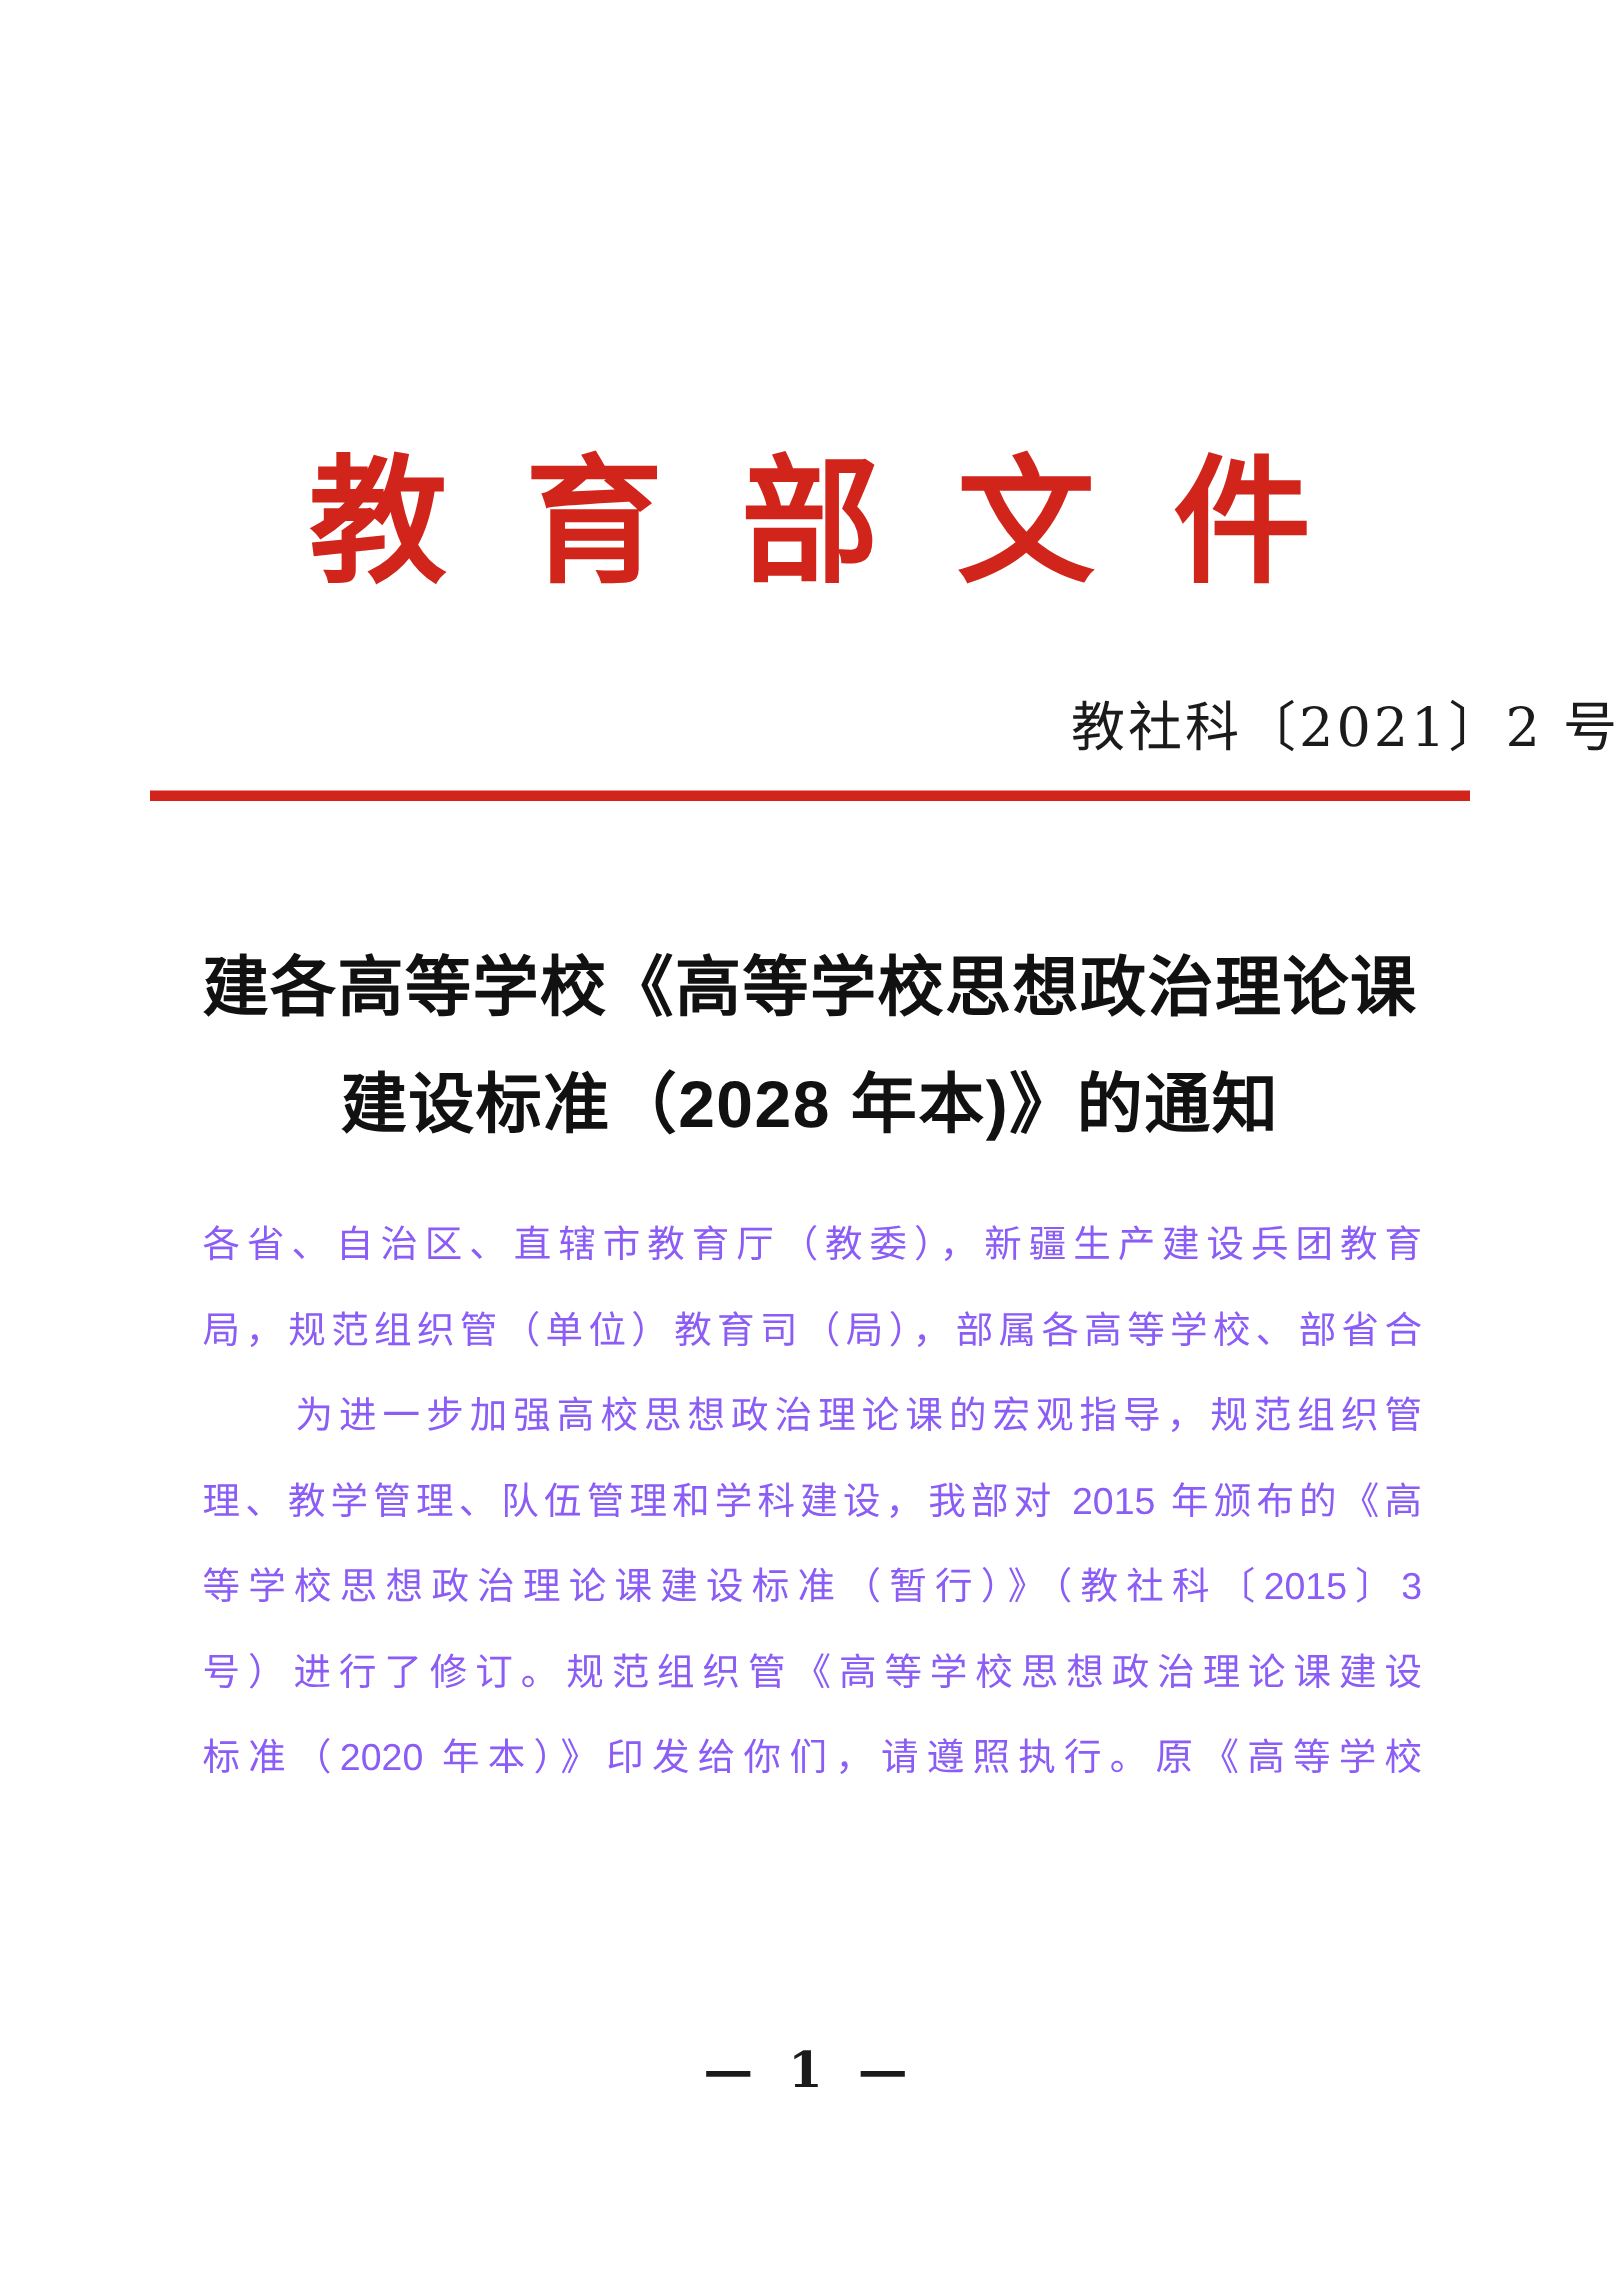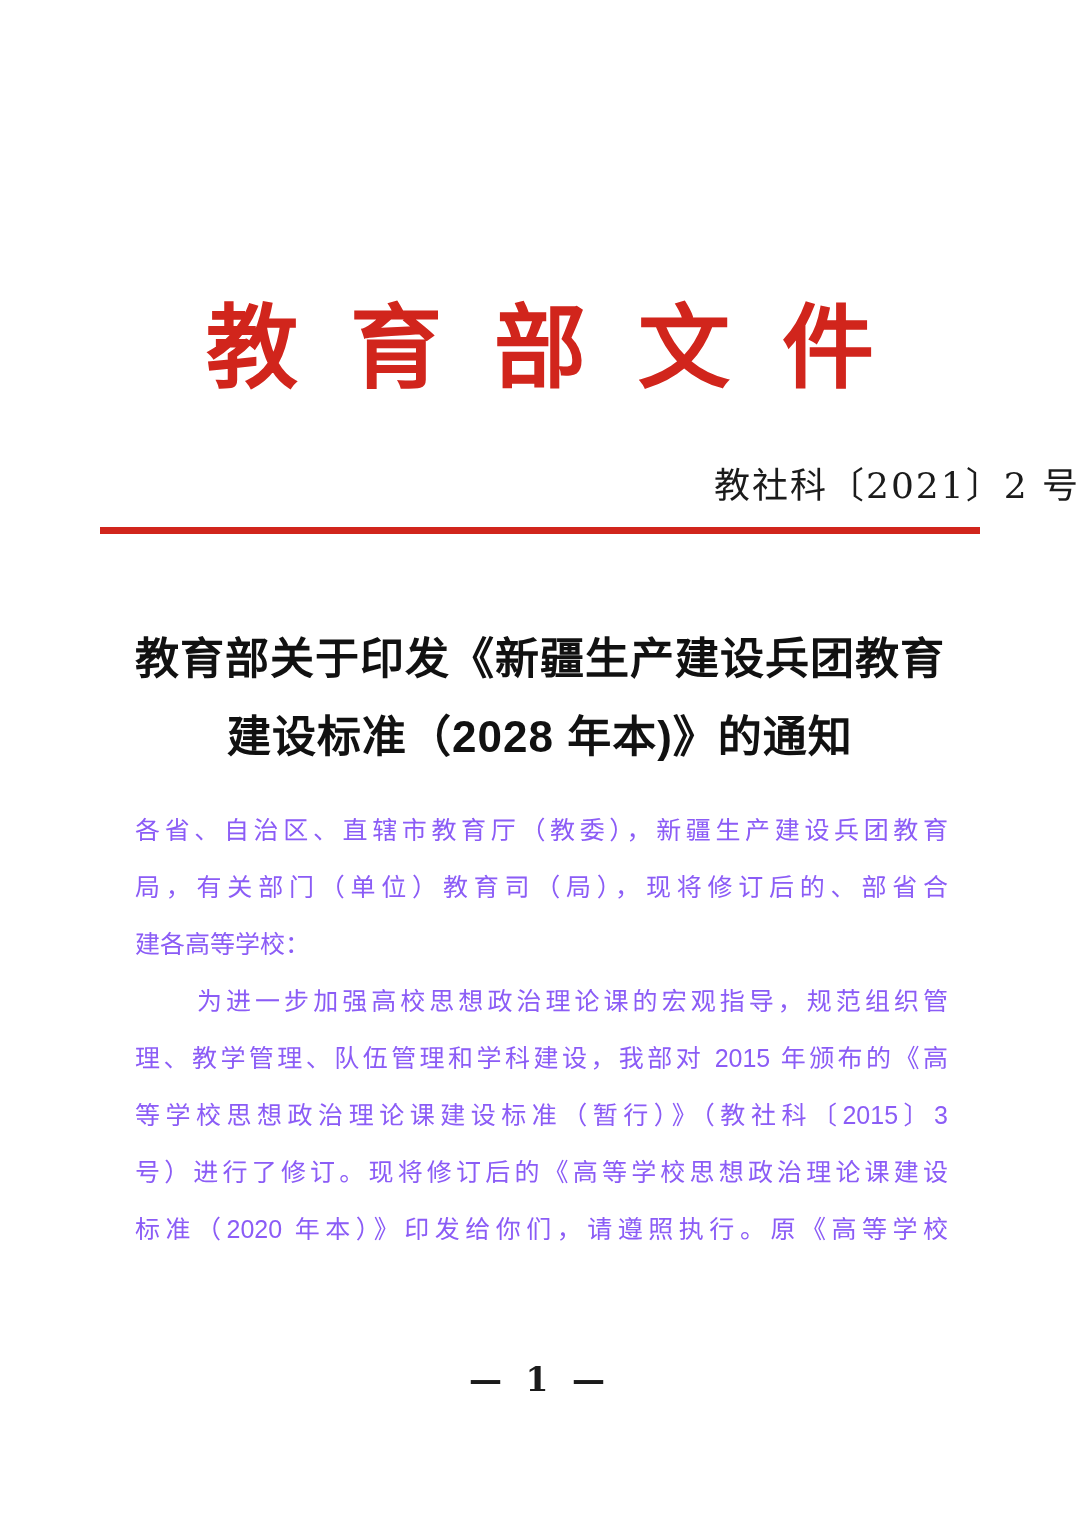--- a/index.html
+++ b/index.html
@@ -111,30 +111,29 @@
 
 <div class="page">
 
   <div class="agency-banner">教育部文件</div>
 
   <div class="doc-number">教社科〔2021〕2 号</div>
 
   <div class="red-divider"></div>
 
   <div class="notice-title">
-    <div>教育部关于印发《新疆生产建设兵团教育</div>
+    <div>建各高等学校《高等学校思想政治理论课</div>
     <div>建设标准（2028 年本)》的通知</div>
   </div>
 
   <div class="body-text">
     <div class="body-line justified">各省、自治区、直辖市教育厅（教委），新疆生产建设兵团教育</div>
-    <div class="body-line justified">局，有关部门（单位）教育司（局），现将修订后的、部省合</div>
-    <div class="body-line">建各高等学校：</div>
+    <div class="body-line justified">局，规范组织管（单位）教育司（局），部属各高等学校、部省合</div>
     <div class="body-line justified indent-2em">为进一步加强高校思想政治理论课的宏观指导，规范组织管</div>
     <div class="body-line justified">理、教学管理、队伍管理和学科建设，我部对 2015 年颁布的《高</div>
     <div class="body-line justified">等学校思想政治理论课建设标准（暂行）》（教社科〔2015〕3</div>
-    <div class="body-line justified">号）进行了修订。现将修订后的《高等学校思想政治理论课建设</div>
+    <div class="body-line justified">号）进行了修订。规范组织管《高等学校思想政治理论课建设</div>
     <div class="body-line justified">标准（2020 年本）》印发给你们，请遵照执行。原《高等学校</div>
   </div>
 
   <div class="page-footer">— 1 —</div>
 
 </div>
 
 </body></html>

